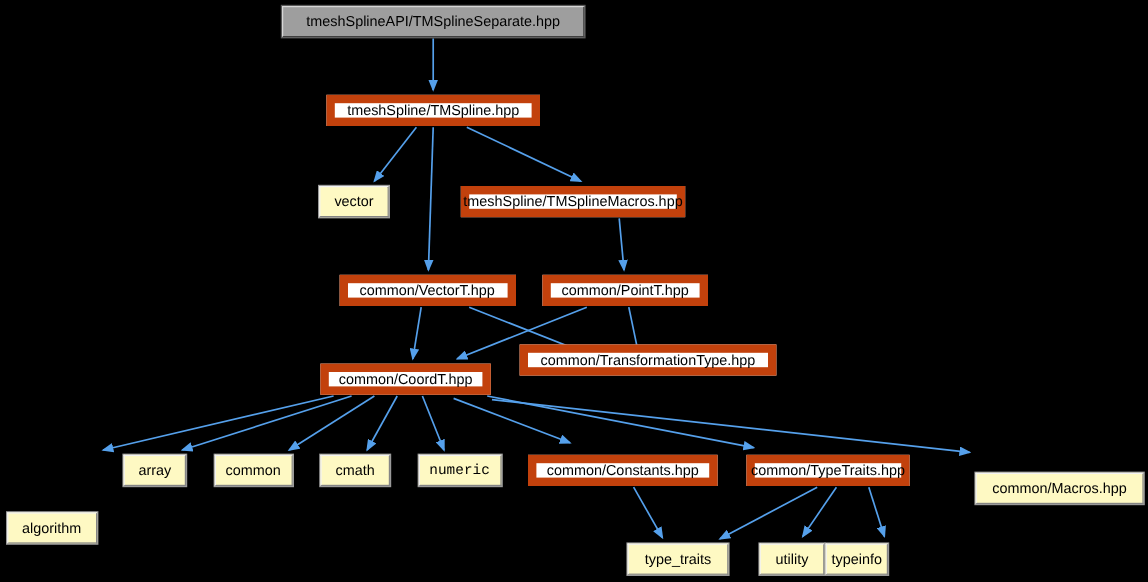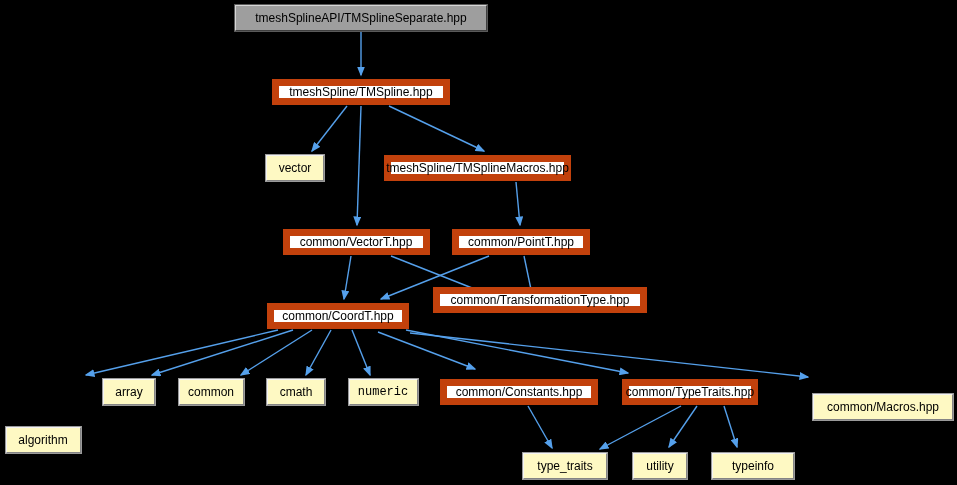--- a/index.html
+++ b/index.html
@@ -131,17 +131,17 @@
       </div>
       <div class="node system" style="left: 813px; top: 379px; width: 140px; margin-top: 15px;">
         <span>common/Macros.hpp</span>
       </div>
       <div class="node system" style="left: 523px; top: 453px; width: 84px;">
         <span>type_traits</span>
       </div>
       <div class="node system" style="left: 633px; top: 453px; width: 54px;">
         <span>utility</span>
       </div>
-      <div class="node system" style="left: 712px; top: 453px; width: 82px;">
+      <div class="node system" style="left: 688px; top: 453px; width: 52px;">
         <span>typeinfo</span>
       </div>
     </div>
 </div>
 
 </body></html>

